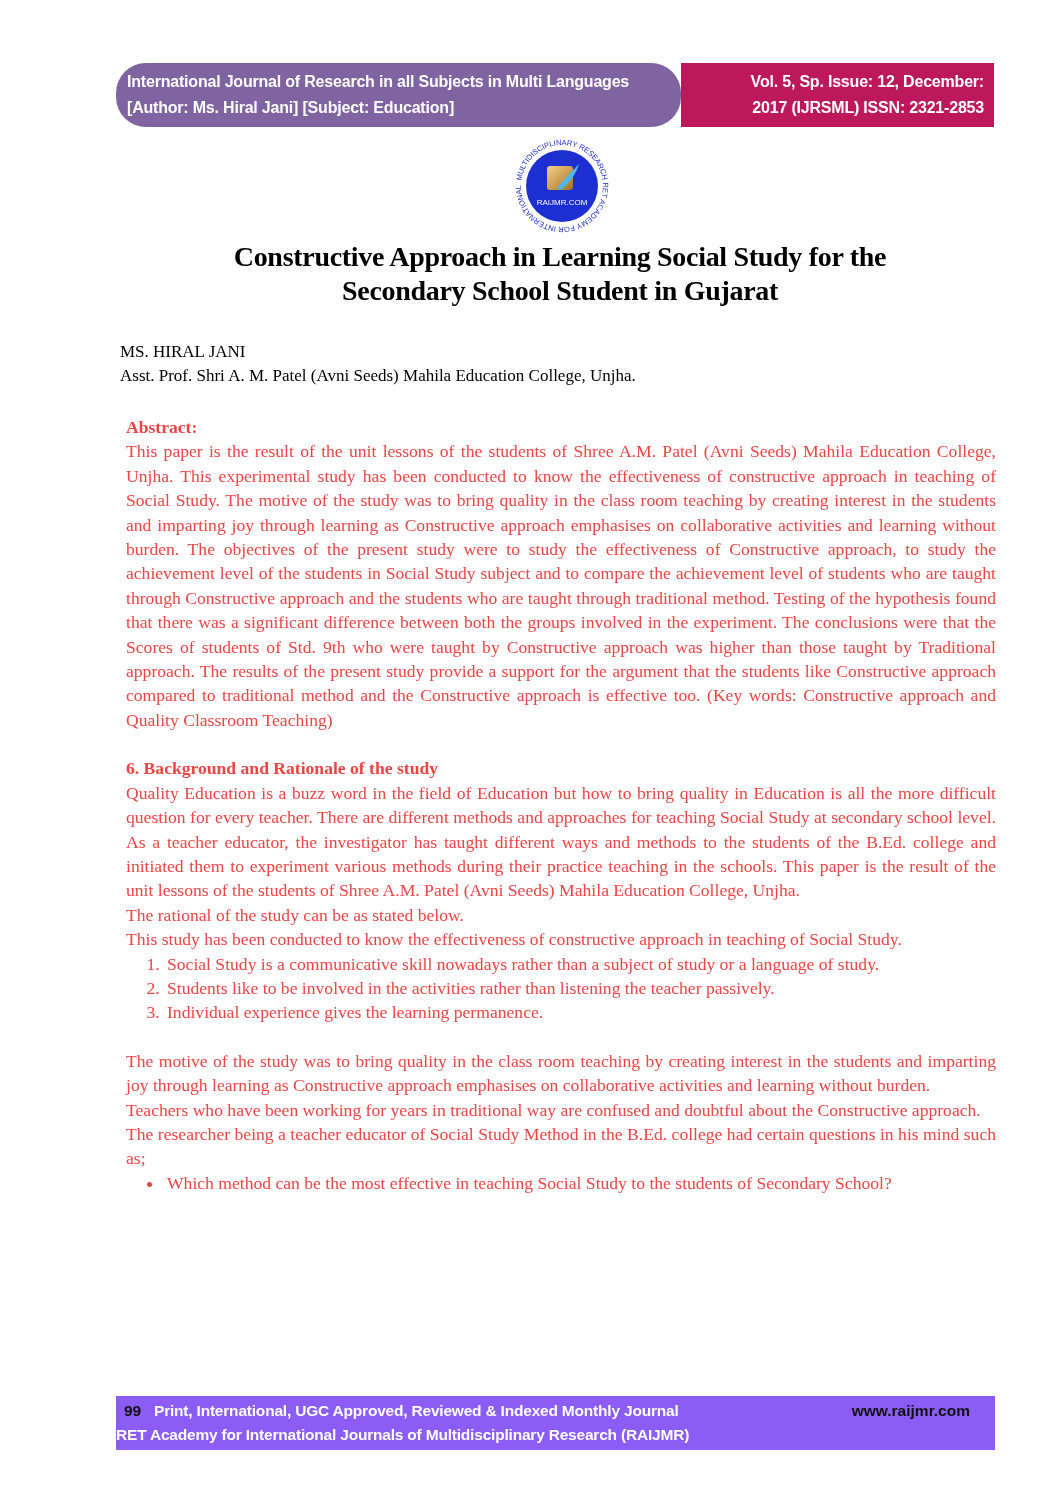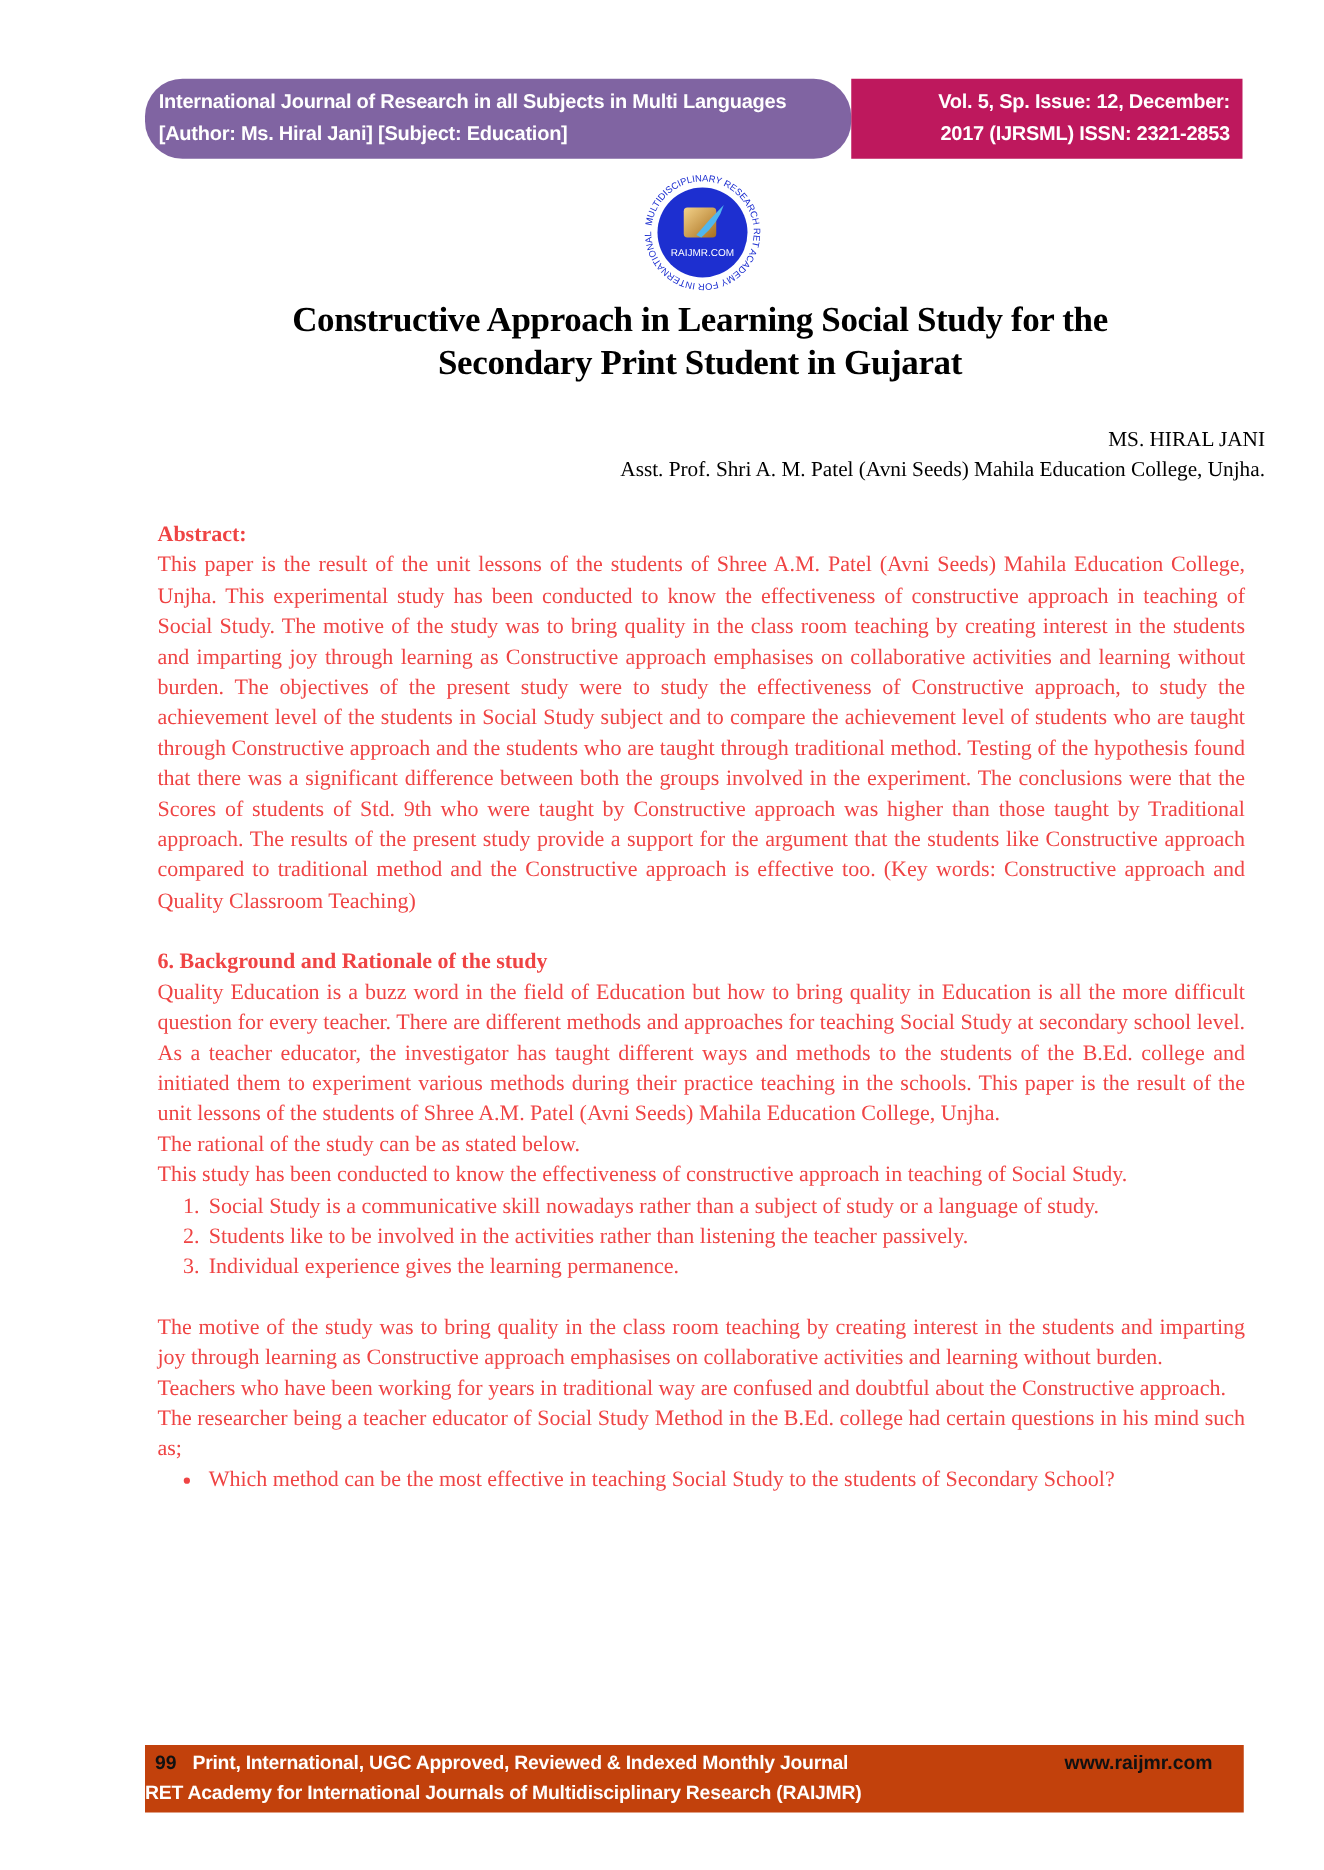--- a/index.html
+++ b/index.html
@@ -2,30 +2,30 @@
 <html><head>
 <meta charset="utf-8">
 <style>
   html, body { margin: 0; padding: 0; background: #ffffff; }
   body { width: 1059px; height: 1496px; position: relative; overflow: hidden; }
   .hdr { position: absolute; top: 63px; left: 116px; width: 878px; height: 64px; display: flex; }
   .hdr-left { background: #8064a2; width: 565px; height: 64px; color: #fff; font-family: "Liberation Sans", sans-serif; font-weight: bold; font-size: 16px; line-height: 26px; padding: 6px 0 0 11px; box-sizing: border-box; letter-spacing: -0.2px; border-radius: 30px; }
   .hdr-right { background: #be185d; flex: 1; height: 64px; color: #fff; font-family: "Liberation Sans", sans-serif; font-weight: bold; font-size: 16px; line-height: 26px; padding: 6px 10px 0 16px; box-sizing: border-box; text-align: right; letter-spacing: -0.2px; }
   .logo { position: absolute; left: 507px; top: 138px; width: 110px; height: 96px; }
   .title { position: absolute; top: 240px; left: 120px; width: 880px; text-align: center; font-family: "Liberation Serif", serif; font-weight: bold; font-size: 28px; line-height: 34px; color: #000; letter-spacing: -0.3px; }
-  .author { position: absolute; top: 340px; left: 132px; width: 880px; text-align: right; font-family: "Liberation Serif", serif; font-size: 17px; line-height: 24px; color: #000; }
+  .author { position: absolute; top: 340px; left: 120px; width: 880px; text-align: left; font-family: "Liberation Serif", serif; font-size: 17px; line-height: 24px; color: #000; }
   .body { position: absolute; top: 415px; left: 126px; width: 870px; font-family: "Liberation Serif", serif; font-size: 17.6px; line-height: 24.4px; color: #ef4444; }
   .body p { margin: 0; text-align: justify; }
   .body h3 { margin: 0; font-size: 17.6px; font-weight: bold; line-height: 24.4px; }
   .gap { height: 24px; }
   ol.rlist { margin: 0; padding-left: 38px; }
   ol.rlist li { text-align: justify; padding-left: 3px; }
   ul.blist { margin: 0; padding-left: 38px; list-style: disc; }
   ul.blist li { text-align: justify; padding-left: 3px; }
-  .ftr { position: absolute; top: 1396px; left: 116px; width: 879px; height: 54px; background: #c2410c; font-family: "Liberation Sans", sans-serif; font-weight: bold; font-size: 15.5px; }
+  .ftr { position: absolute; top: 1396px; left: 116px; width: 879px; height: 54px; background: #8b5cf6; font-family: "Liberation Sans", sans-serif; font-weight: bold; font-size: 15.5px; }
   .ftr-row1 { position: absolute; top: 3px; left: 0; width: 100%; height: 24px; line-height: 24px; }
   .ftr-page { position: absolute; left: 8px; color: #111; }
   .ftr-tag { position: absolute; left: 38px; color: #fff; letter-spacing: -0.2px; }
   .ftr-url { position: absolute; right: 25px; color: #111; }
   .ftr-row2 { position: absolute; top: 27px; left: 0; width: 100%; text-align: left; color: #fff; line-height: 24px; letter-spacing: -0.2px; }
 </style>
 </head>
 <body>
 
 <div class="hdr">
@@ -54,21 +54,21 @@
       <textPath href="#ring" startOffset="2%">MULTIDISCIPLINARY RESEARCH  RET ACADEMY FOR INTERNATIONAL JOURNALS OF</textPath>
     </text>
     <rect x="40" y="28" width="26" height="24" rx="3" fill="url(#scroll)"></rect>
     <path d="M50 50 Q60 38 72 26 Q68 40 54 52 Z" fill="#4fb7f0"></path>
     <text x="55" y="67" text-anchor="middle" font-family="Liberation Sans, sans-serif" font-size="8" fill="#fff">RAIJMR.COM</text>
   </svg>
 </div>
 
 <div class="title">
   <div>Constructive Approach in Learning Social Study for the</div>
-  <div>Secondary Print Student in Gujarat</div>
+  <div>Secondary School Student in Gujarat</div>
 </div>
 
 <div class="author">
   <div>MS. HIRAL JANI</div>
   <div>Asst. Prof. Shri A. M. Patel (Avni Seeds) Mahila Education College, Unjha.</div>
 </div>
 
 <div class="body">
   <h3>Abstract:</h3>
   <p>This paper is the result of the unit lessons of the students of Shree A.M. Patel (Avni Seeds) Mahila Education College, Unjha. This experimental study has been conducted to know the effectiveness of constructive approach in teaching of Social Study. The motive of the study was to bring quality in the class room teaching by creating interest in the students and imparting joy through learning as Constructive approach emphasises on collaborative activities and learning without burden. The objectives of the present study were to study the effectiveness of Constructive approach, to study the achievement level of the students in Social Study subject and to compare the achievement level of students who are taught through Constructive approach and the students who are taught through traditional method. Testing of the hypothesis found that there was a significant difference between both the groups involved in the experiment. The conclusions were that the Scores  of  students of Std. 9th who were taught by Constructive approach was higher than those taught by Traditional approach. The results of the present study provide a support for the argument that the students like Constructive approach   compared to traditional method and the Constructive approach is effective too. (Key words: Constructive approach and Quality Classroom Teaching)</p>

